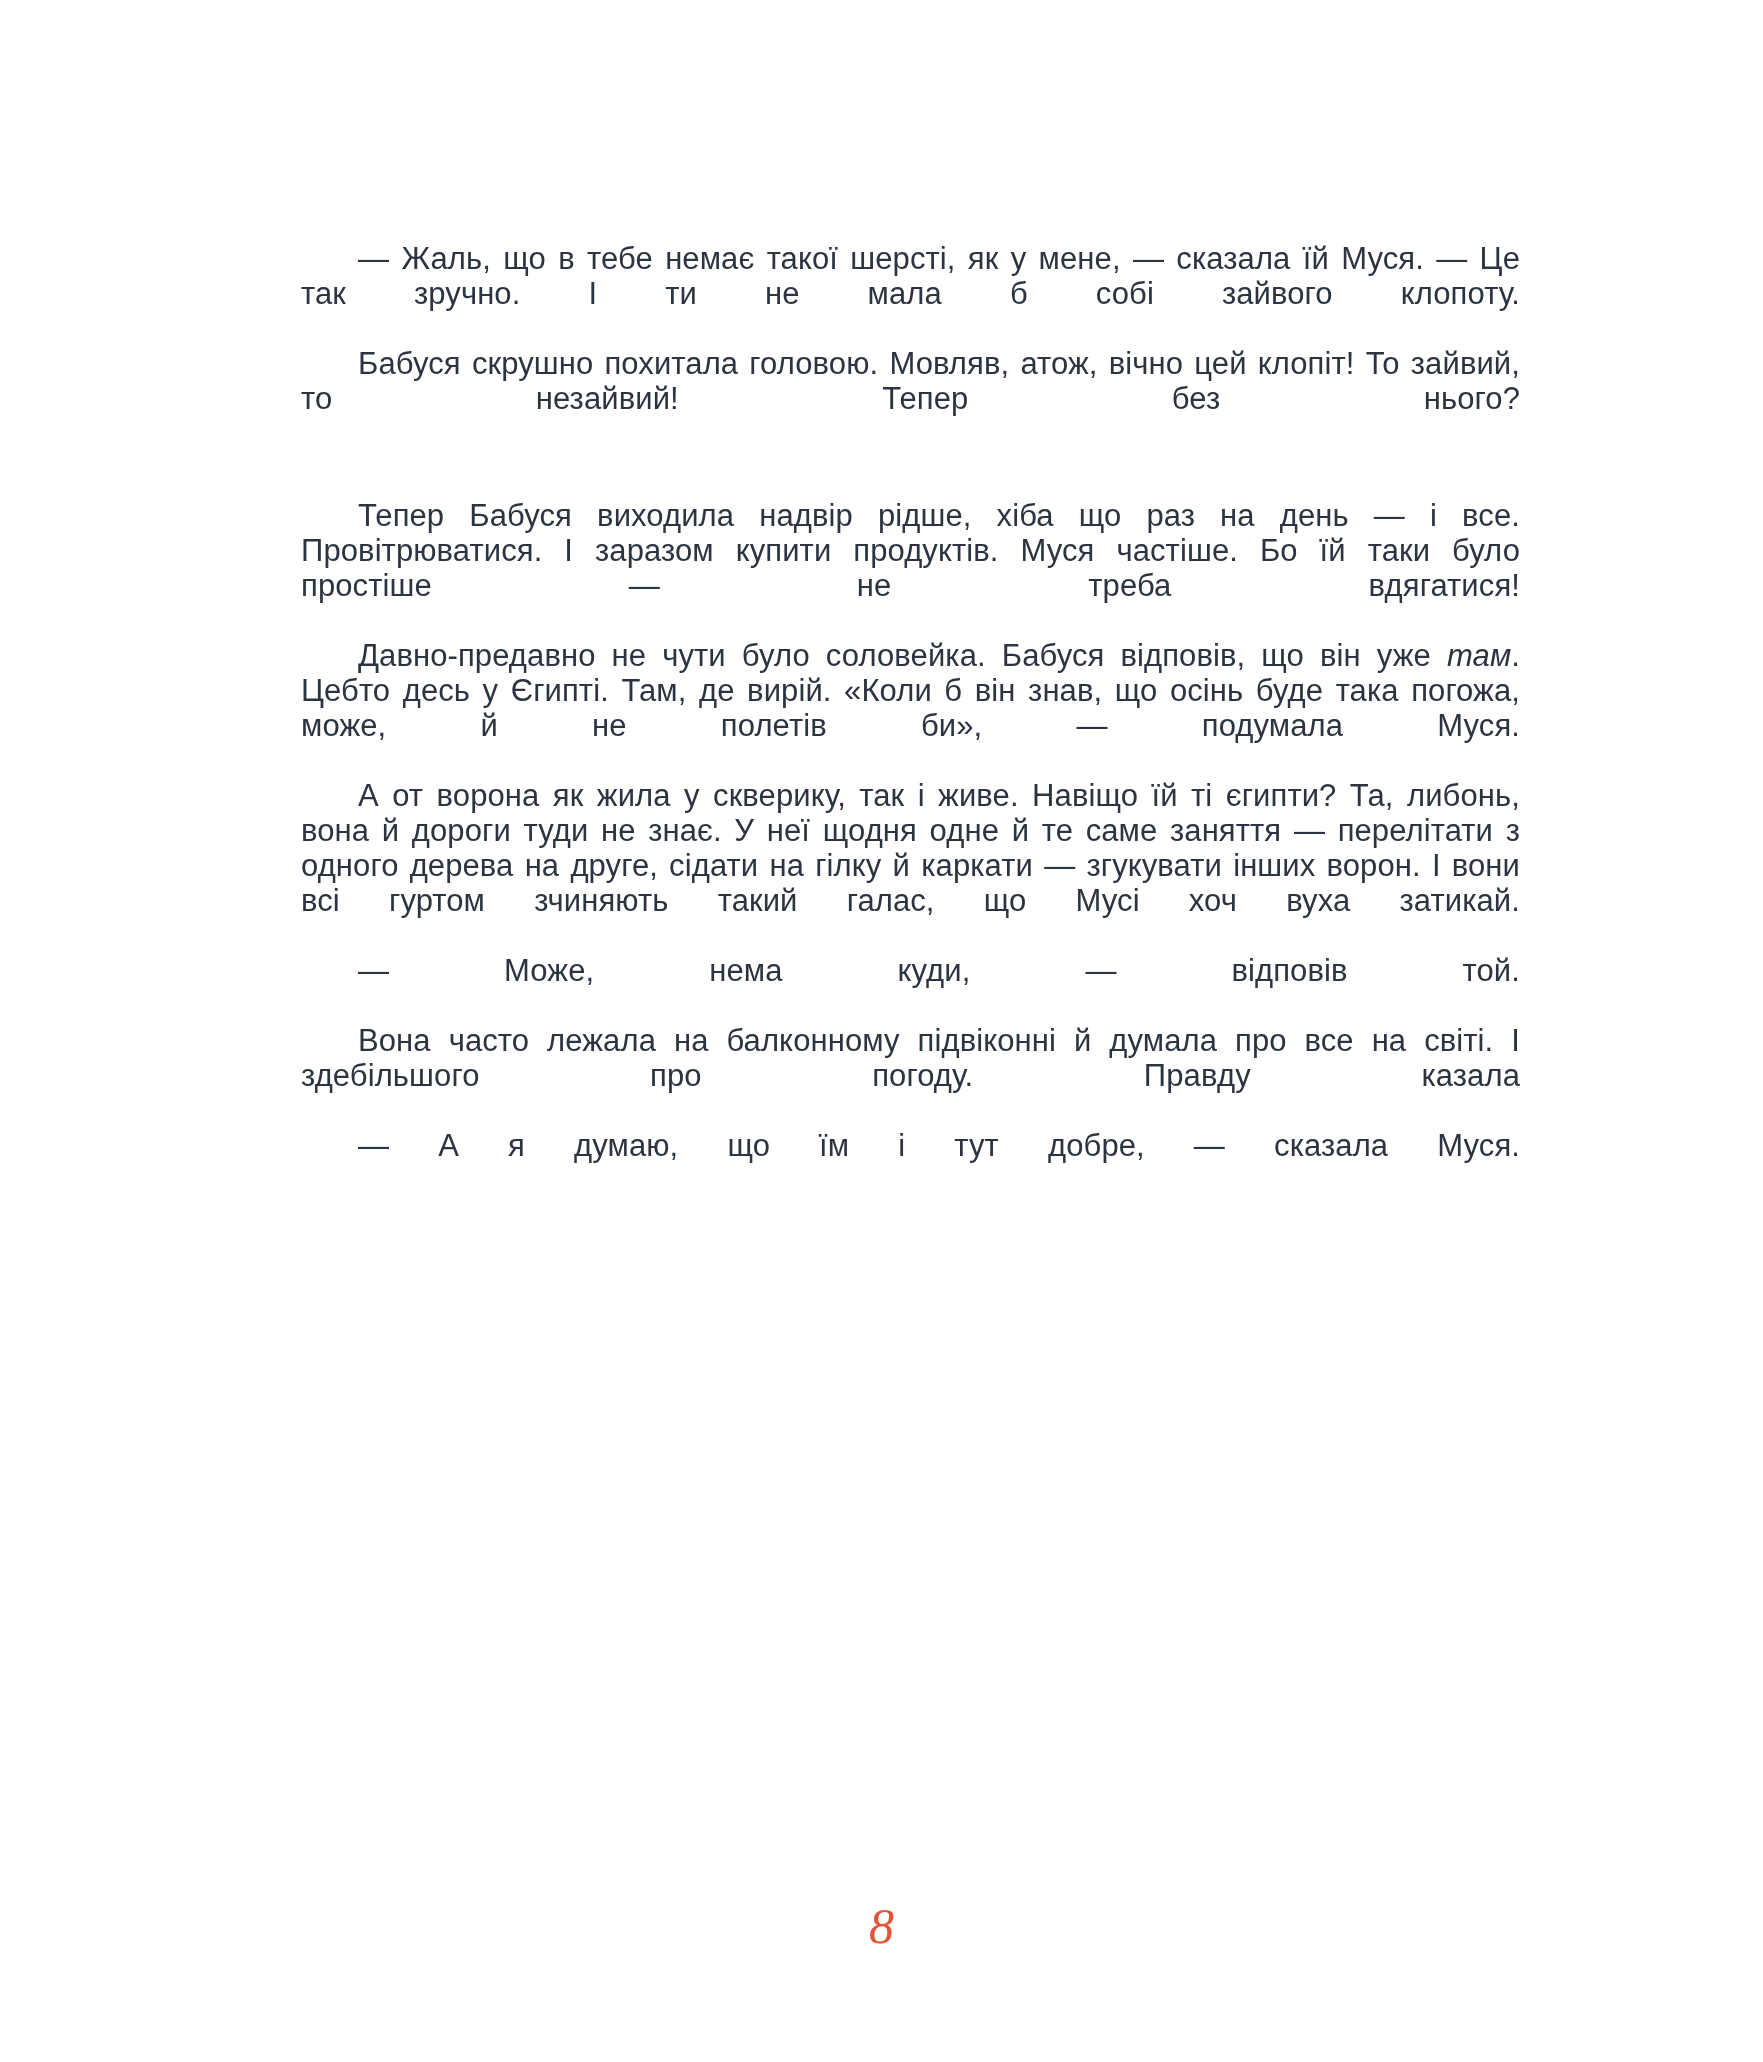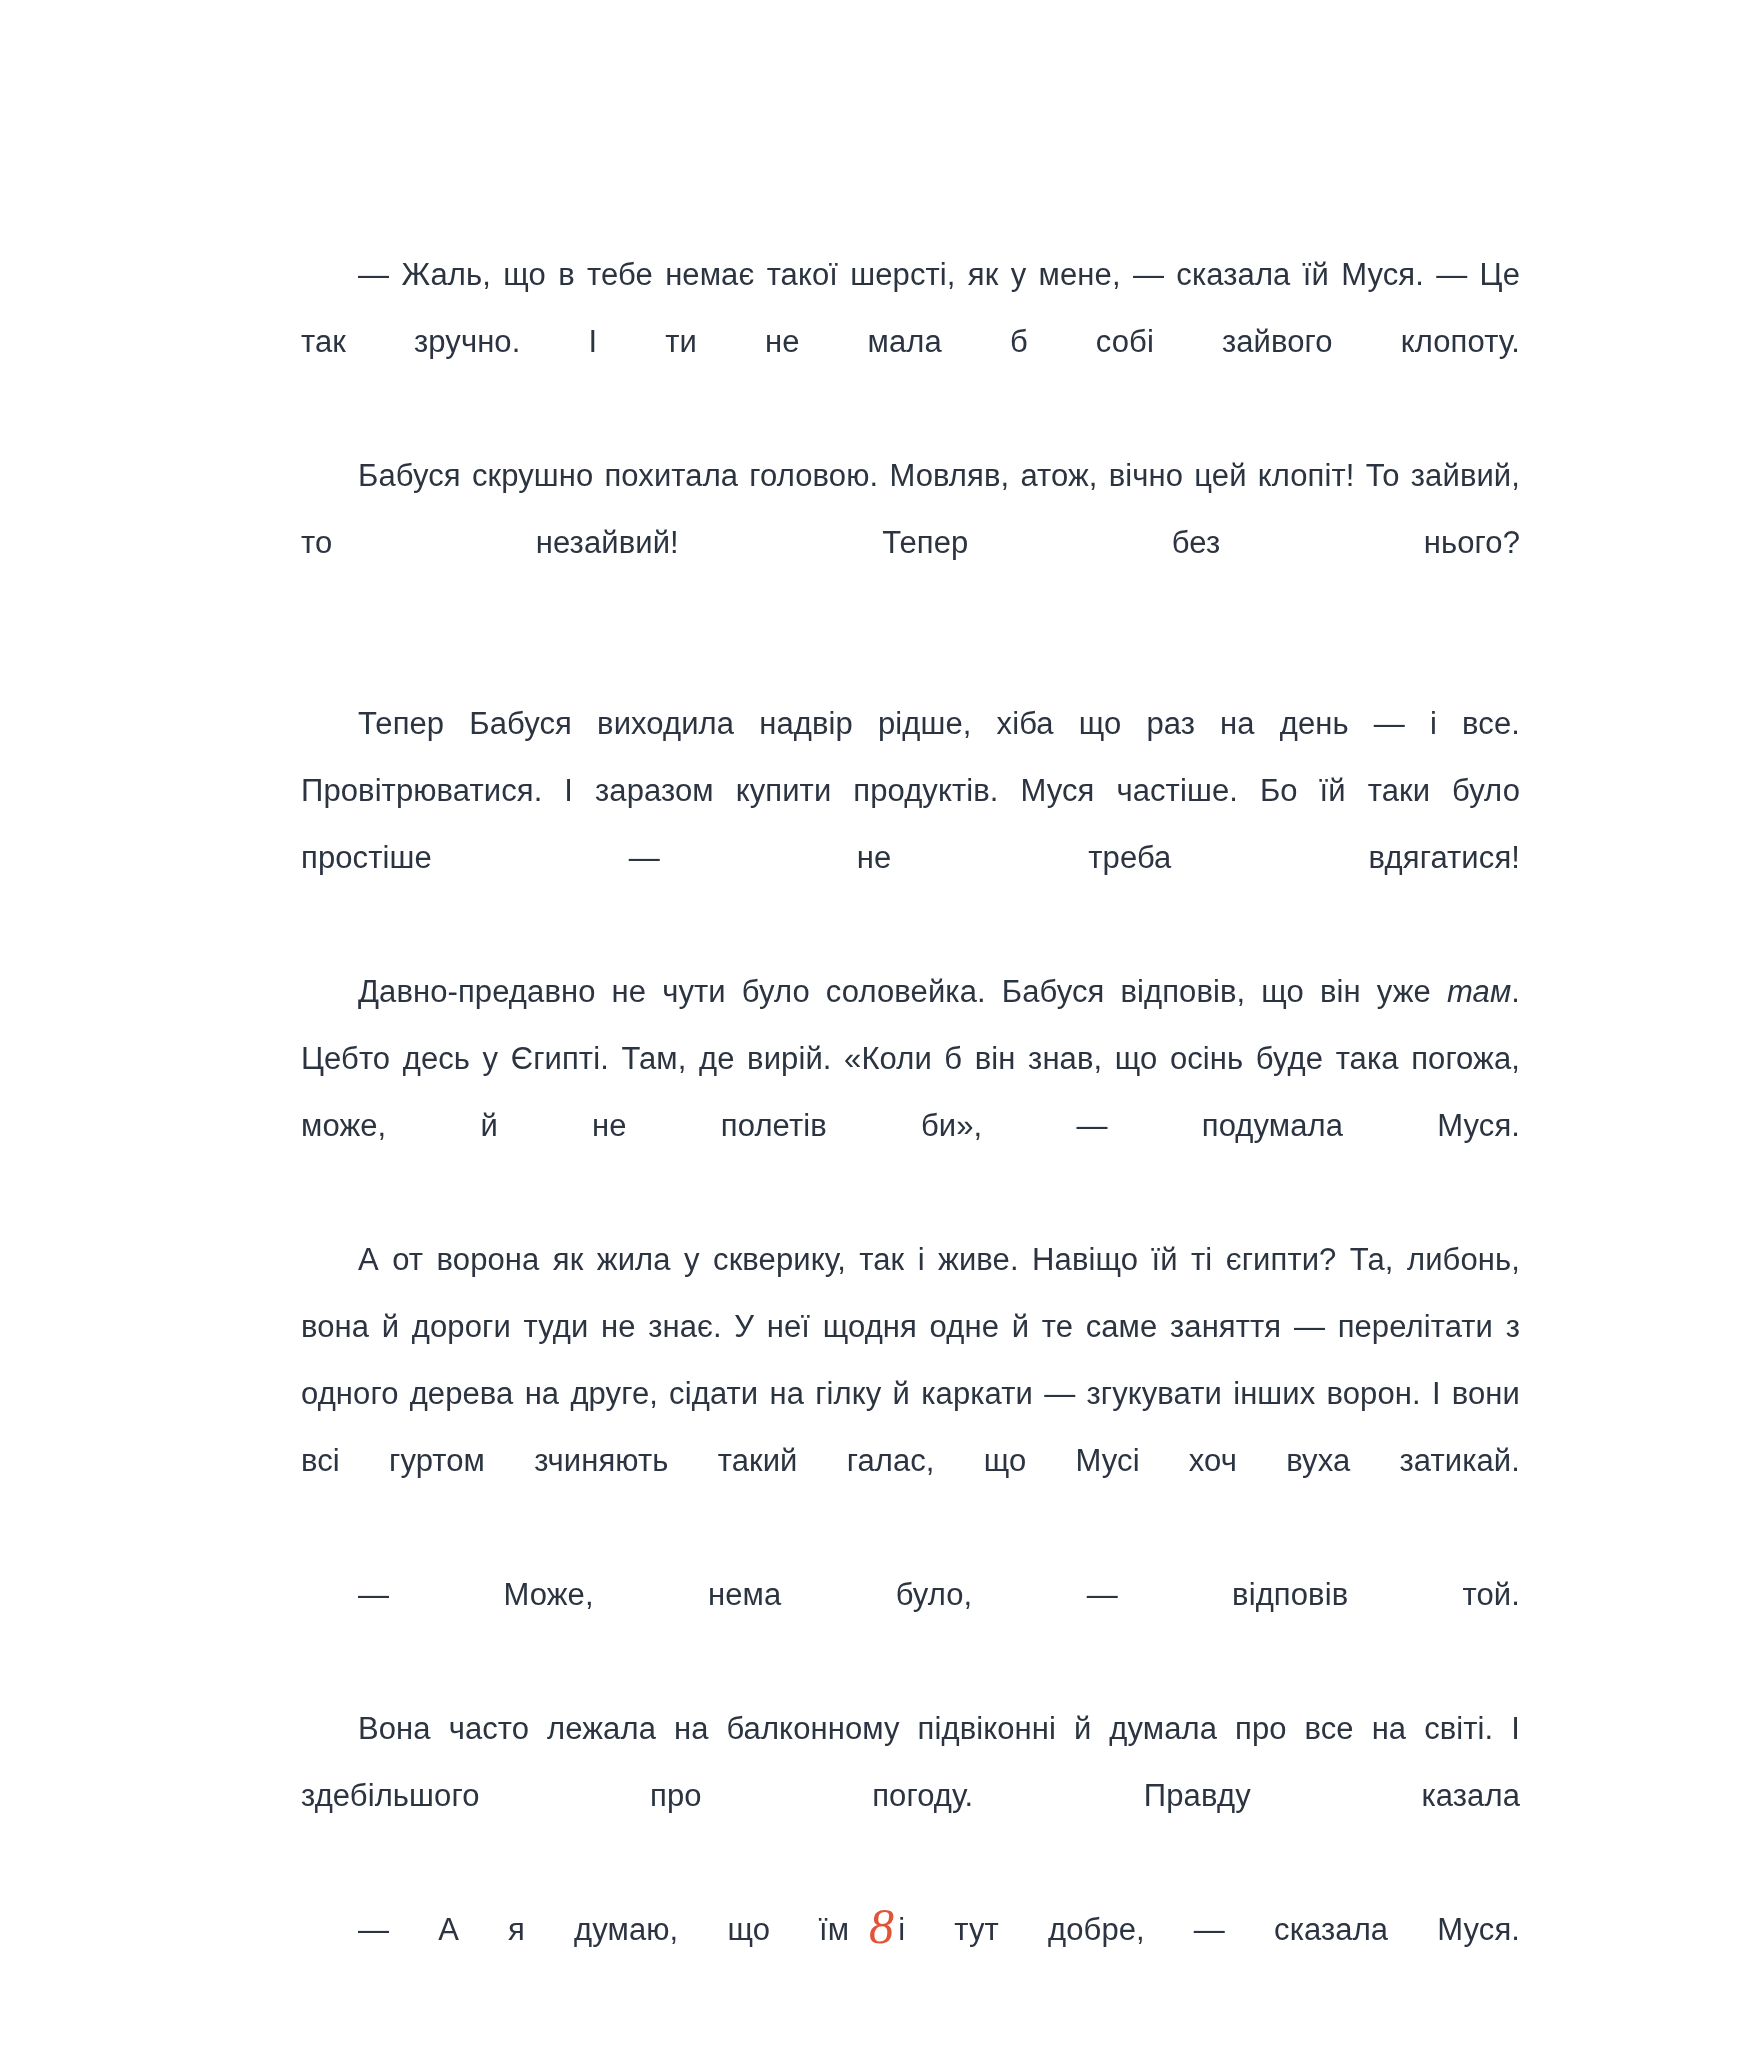--- a/index.html
+++ b/index.html
@@ -24,21 +24,21 @@
     position: absolute;
     left: 301px;
     top: 241px;
     width: 1219px;
   }
 
   .para {
     margin: 0;
     padding: 0;
     font-size: 31px;
-    line-height: 67px;
+    line-height: 35px;
     font-weight: 300;
     color: #2b3440;
     text-align: justify;
     text-justify: inter-word;
     text-indent: 57px;
     letter-spacing: 0.1px;
     word-spacing: 0.5px;
     -moz-font-feature-settings: "kern";
     font-kerning: normal;
   }
@@ -81,21 +81,21 @@
 <body>
 
 <div class="page">
 
   <div class="text-column">
       <p class="para"><span>— Жаль, що в тебе немає такої шерсті, як у мене, — сказала їй Муся. — Це так зручно. І ти не мала б собі зайвого клопоту.</span></p>
       <p class="para"><span>Бабуся скрушно похитала головою. Мовляв, атож, вічно цей клопіт! То зайвий, то незайвий! Тепер без нього?</span></p>
       <p class="para gap-before"><span>Тепер Бабуся виходила надвір рідше, хіба що раз на день — і все. Провітрюватися. І заразом купити продуктів. Муся частіше. Бо їй таки було простіше — не треба вдягатися!</span></p>
       <p class="para"><span>Давно-предавно не чути було соловейка. Бабуся відповів, що він уже </span><span class="emph">там</span><span>. Цебто десь у Єгипті. Там, де вирій. «Коли б він знав, що осінь буде така погожа, може, й не полетів би», — подумала Муся.</span></p>
       <p class="para"><span>А от ворона як жила у скверику, так і живе. Навіщо їй ті єгипти? Та, либонь, вона й дороги туди не знає. У неї щодня одне й те саме заняття — перелітати з одного дерева на друге, сідати на гілку й каркати — згукувати інших ворон. І вони всі гуртом зчиняють такий галас, що Мусі хоч вуха затикай.</span></p>
-      <p class="para"><span>— Може, нема було, — відповів той.</span></p>
+      <p class="para"><span>— Може, нема куди, — відповів той.</span></p>
       <p class="para"><span>Вона часто лежала на балконному підвіконні й думала про все на світі. І здебільшого про погоду. Правду казала</span></p>
       <p class="para"><span>— А я думаю, що їм і тут добре, — сказала Муся.</span></p>
     </div>
 
   <div class="folio">8</div>
 
 </div>
 
 
 </body></html>

